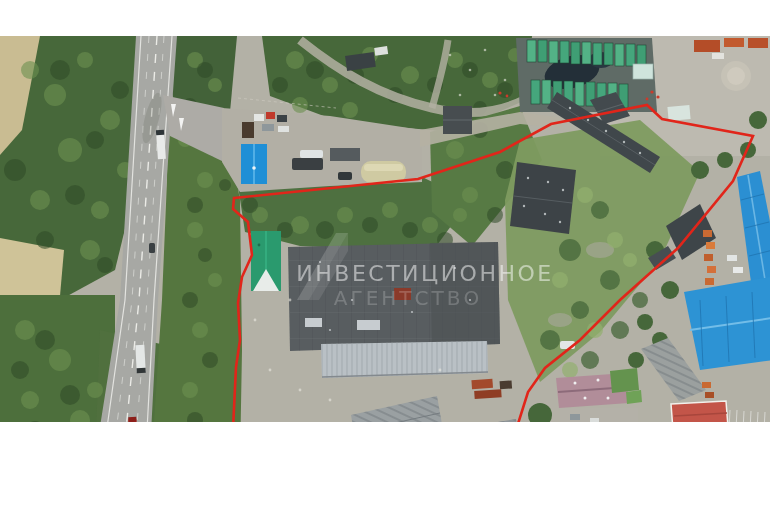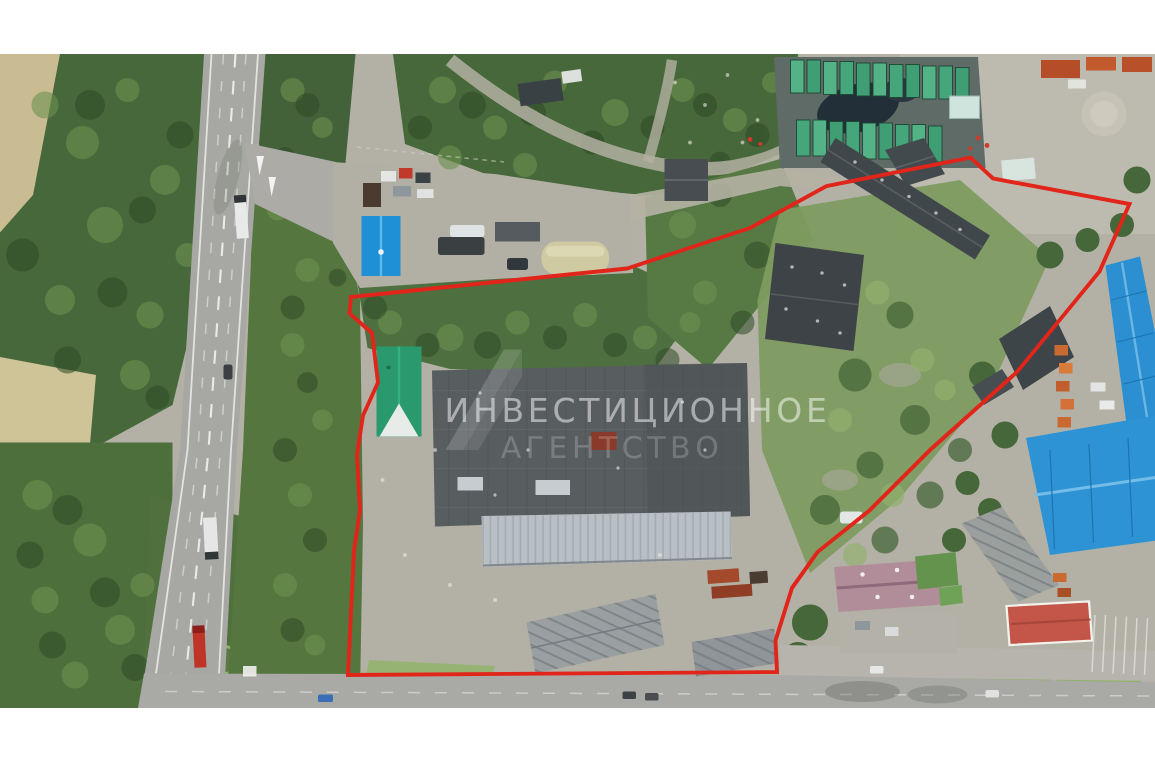--- a/index.html
+++ b/index.html
@@ -1,16 +1,16 @@
 <!DOCTYPE html>
 <html><head>
 <meta charset="utf-8">
 <style>
   html,body{margin:0;padding:0;background:#fff;}
-  .stage{position:relative;width:770px;height:472px;overflow:hidden;background:#a16207;
+  .stage{position:relative;width:770px;height:422px;overflow:hidden;background:#a16207;
          font-family:"DejaVu Sans","Liberation Sans",sans-serif;}
   svg{display:block}
   .wm{font-family:"DejaVu Sans","Liberation Sans",sans-serif;font-weight:500;}
 </style>
 </head>
 <body>
 
 <div class="stage">
 <svg width="770" height="510" viewBox="0 0 770 510">
   <defs>

